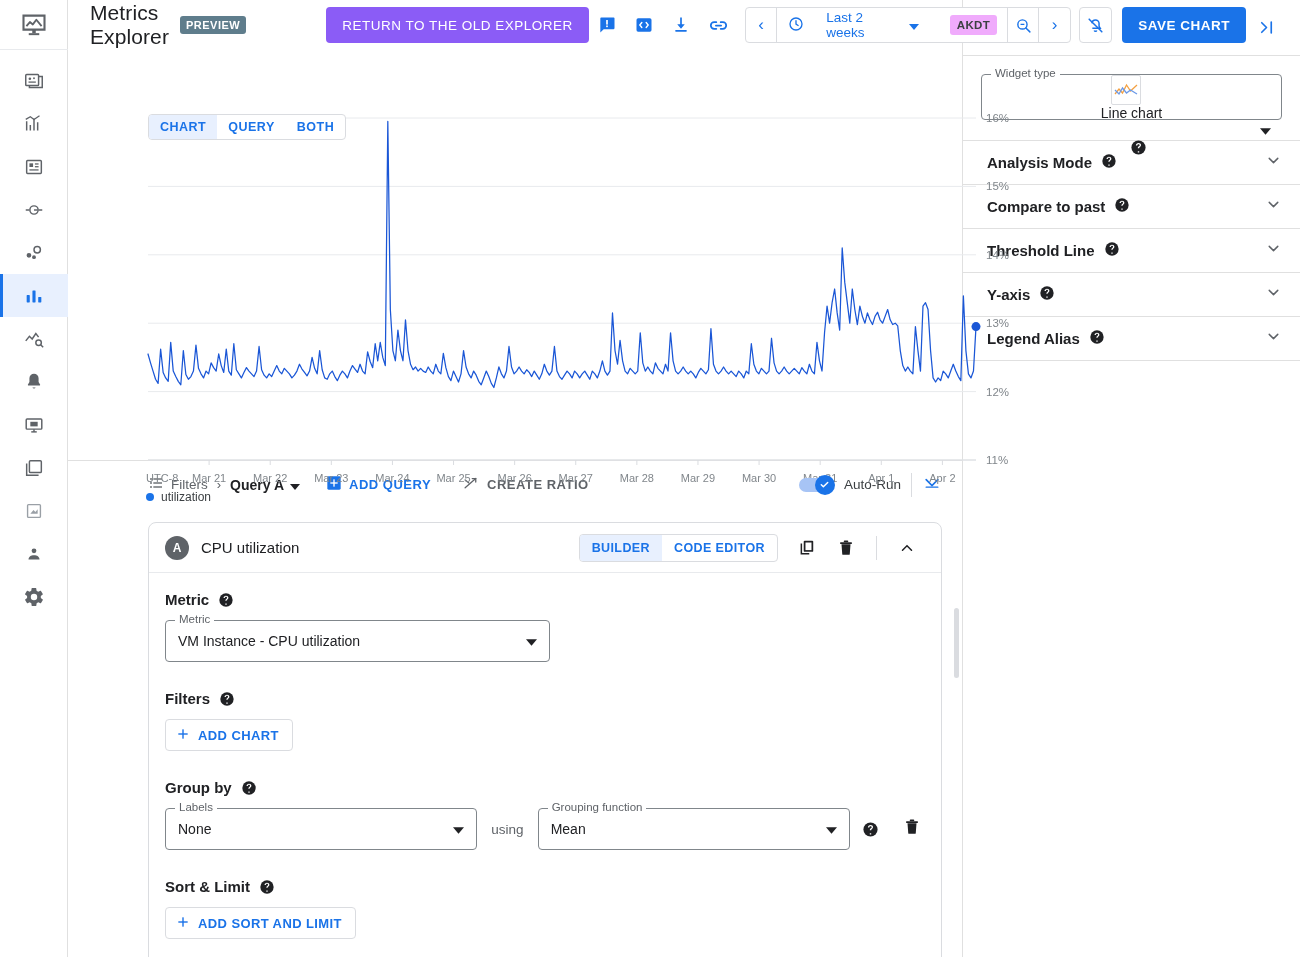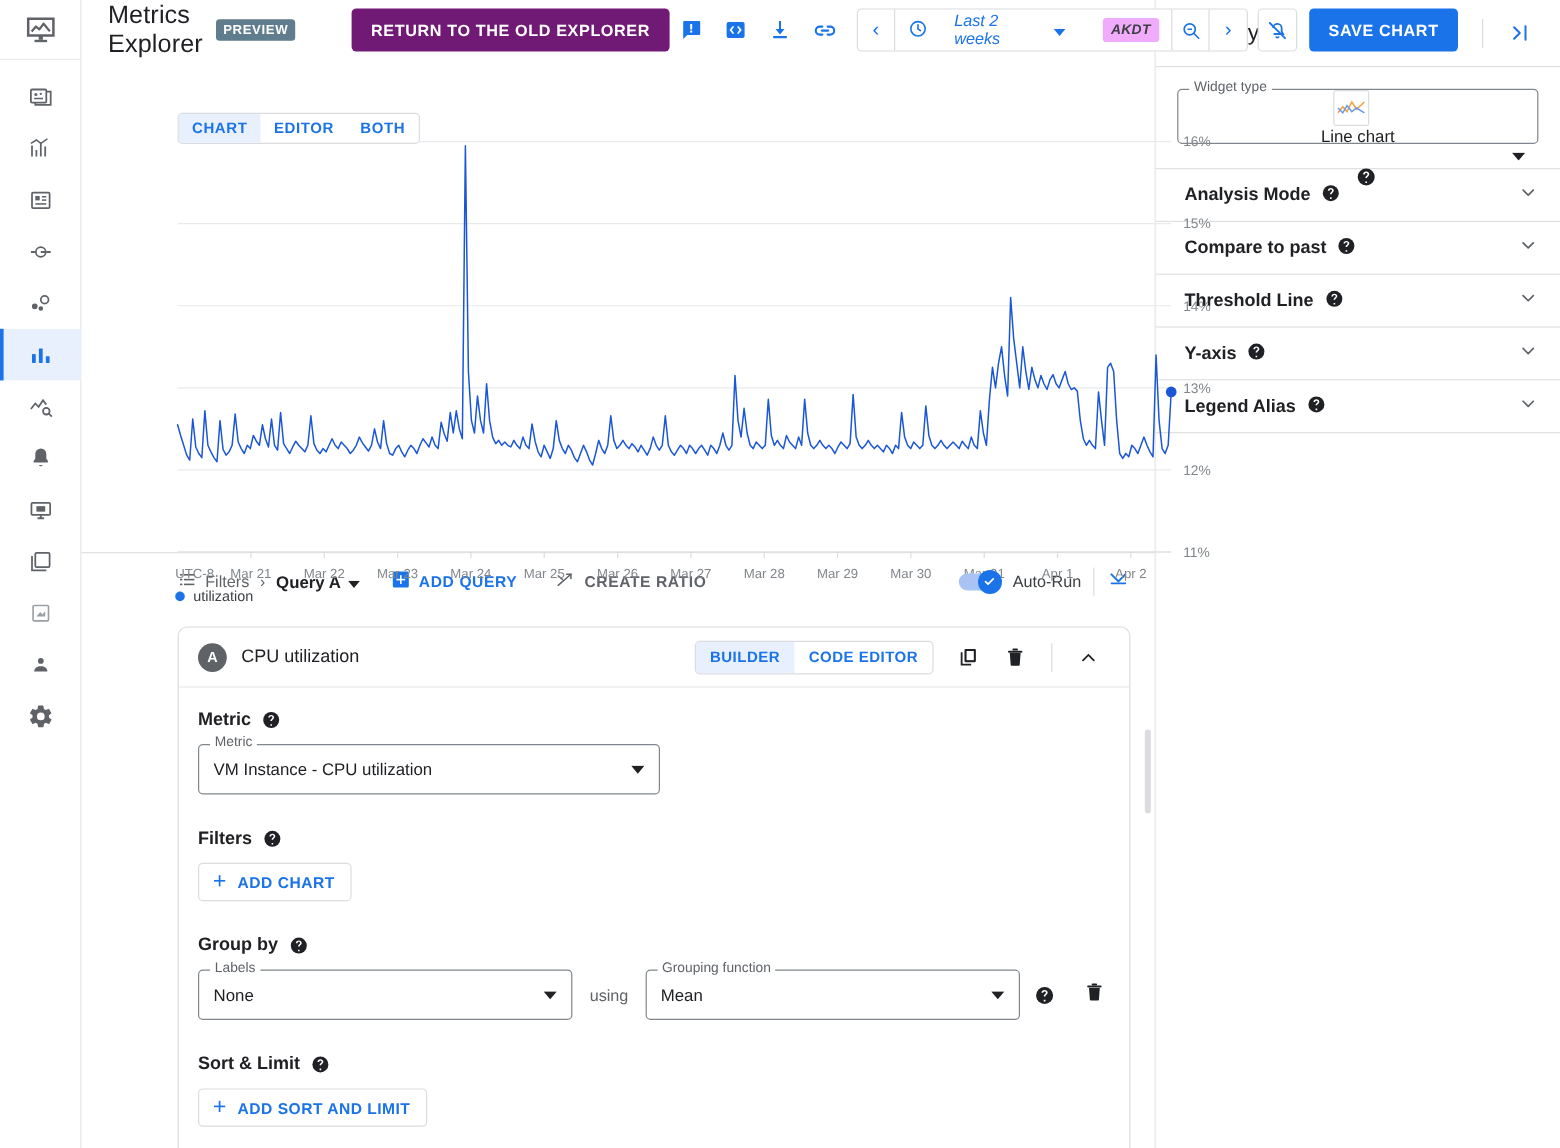--- a/index.html
+++ b/index.html
@@ -45,23 +45,23 @@
   .topbar {
     height: 50px; flex: 0 0 50px; display: flex; align-items: center;
     background: #fff; padding: 0 0 0 22px; gap: 0;
   }
   .app-title { font-size: 21px; font-weight: 400; color: #202124; letter-spacing: .1px; }
   .preview-chip {
     margin-left: 11px; font-size: 11px; font-weight: 700; letter-spacing: .5px;
     color: #fff; background: #5f7d8c; border-radius: 3px; padding: 3px 6px;
   }
   .btn-return {
-    margin-left: 47px; background: #701a75; color: #fff; border: none;
+    margin-left: 80px; background: #8b5cf6; color: #fff; border: none;
     border-radius: 4px; height: 36px; padding: 0 16px; cursor: pointer;
-    font-size: 13.5px; font-weight: 700; letter-spacing: .5px;
+    font-size: 13.5px; font-weight: 400; letter-spacing: .5px;
     font-family: "Liberation Sans", sans-serif; white-space: nowrap;
   }
   .top-right {
     margin-left: auto; display: flex; align-items: center; gap: 0;
     padding-right: 12px;
   }
   .icon-btn {
     width: 40px; height: 40px; display: flex; align-items: center;
     justify-content: center; cursor: pointer; background: none;
     border: none; border-radius: 50%;
@@ -70,21 +70,21 @@
     display: flex; align-items: center; height: 36px;
     border: 1px solid #dadce0; border-radius: 4px; margin: 0 8px;
     overflow: hidden; background: #fff;
   }
   .tr-seg {
     display: flex; align-items: center; justify-content: center;
     height: 100%; cursor: pointer; color: #1a73e8;
   }
   .tr-arrow { width: 34px; border-right: 1px solid #dadce0; font-size: 17px; }
   .tr-arrow.right { border-right: none; border-left: 1px solid #dadce0; }
-  .tr-main { gap: 22px; padding: 0 10px 0 11px; font-size: 13.5px; font-weight: 500; font-style: italic; }
+  .tr-main { gap: 22px; padding: 0 10px 0 11px; font-size: 13.5px; font-weight: 500; }
   .tz-chip {
     background: #f0abfc; color: #3c4043; border-radius: 3px;
     font-size: 11.5px; font-weight: 700; padding: 4px 7px; margin-left: 9px;
     letter-spacing: .3px;
   }
   .tr-zoom { width: 34px; border-left: 1px solid #dadce0; }
   .btn-outline-icon {
     width: 36px; height: 36px; border: 1px solid #dadce0; border-radius: 4px;
     background: #fff; display: flex; align-items: center; justify-content: center;
     cursor: pointer; margin-right: 10px;
@@ -92,21 +92,21 @@
   .btn-save {
     background: #1a73e8; color: #fff; border: none; border-radius: 4px;
     height: 36px; padding: 0 16px; cursor: pointer; font-size: 13.5px;
     font-weight: 700; letter-spacing: .5px; font-family: "Liberation Sans", sans-serif;
     white-space: nowrap;
   }
 
   
   .chart-region { flex: 0 0 410px; position: relative; background: #fff; }
   .view-toggle {
-    position: absolute; left: 80px; top: 44px; z-index: 5;
+    position: absolute; left: 80px; top: 64px; z-index: 5;
     display: flex; border: 1px solid #dadce0; border-radius: 4px;
     overflow: hidden; background: #fff; height: 26px;
   }
   .view-toggle div {
     padding: 0 11px; font-size: 12.5px; font-weight: 700; color: #1a73e8;
     letter-spacing: .5px; cursor: pointer; display: flex; align-items: center;
   }
   .view-toggle div.sel { background: #e8f0fe; }
   .plot-wrap { position: absolute; left: 0; top: 60px; width: 100%; height: 350px; }
   .plot-wrap svg { display: block; }
@@ -418,21 +418,21 @@
           </svg>
         </div>
 
         <button class="btn-save">SAVE CHART</button>
       </div>
     </header>
 
     <section class="chart-region">
       <div class="view-toggle">
         <div class="sel">CHART</div>
-        <div>EDITOR</div>
+        <div>QUERY</div>
         <div>BOTH</div>
       </div>
 
       <div class="plot-wrap">
         <svg id="chart-svg" width="963" height="375">
             <line x1="80" y1="350" x2="908" y2="350" stroke="#e8eaed" stroke-width="1"></line>
             <text x="918" y="354" fill="#80868b" font-size="11.5" font-family="&quot;Liberation Sans&quot;, sans-serif">11%</text>
             <line x1="80" y1="281.6" x2="908" y2="281.6" stroke="#e8eaed" stroke-width="1"></line>
             <text x="918" y="285.6" fill="#80868b" font-size="11.5" font-family="&quot;Liberation Sans&quot;, sans-serif">12%</text>
             <line x1="80" y1="213.2" x2="908" y2="213.2" stroke="#e8eaed" stroke-width="1"></line>

